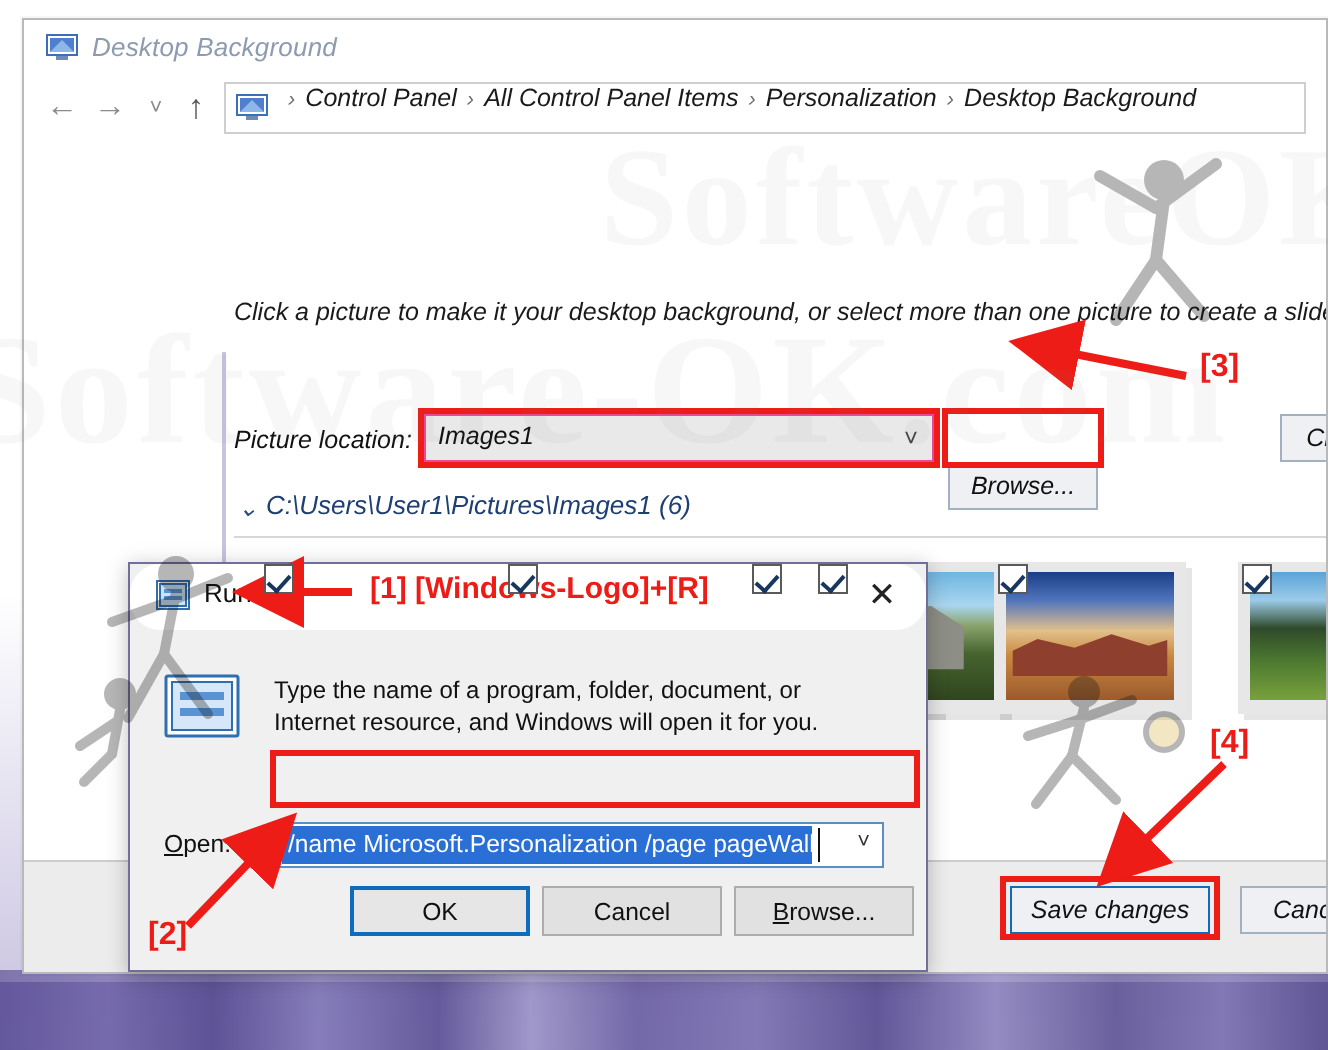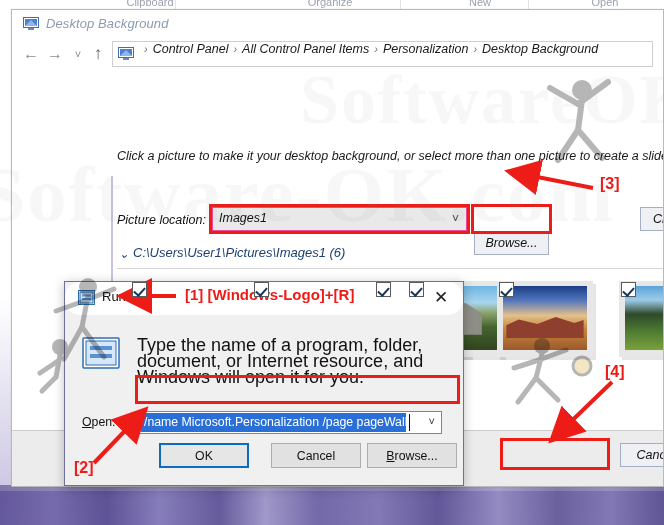--- a/index.html
+++ b/index.html
@@ -202,21 +202,21 @@
   #run-title{height:33px;position:relative;background:#ffffff;border-radius:15px;}
   #run-icon{position:absolute;left:13px;top:8px;width:17px;height:15px;}
   #run-title-text{position:absolute;left:37px;top:7px;font-size:13px;color:#111;}
   #run-close{
     position:absolute;right:0;top:0;width:44px;height:31px;
     font-size:17px;color:#222;display:flex;align-items:center;justify-content:center;
   }
   #run-body{position:relative;height:134px;background:#f0f0f0;}
   #run-bigicon{position:absolute;left:17px;top:22px;width:38px;height:32px;}
   #run-desc{
-    position:absolute;left:72px;top:22px;width:305px;font-size:18px;
+    position:absolute;left:72px;top:22px;width:305px;font-size:12px;
     color:#111;line-height:16px;
   }
   #open-label{position:absolute;left:17px;top:100px;font-size:12.3px;color:#111;}
   #open-label u{text-decoration:underline;}
   #open-combo{
     position:absolute;left:74px;top:96px;width:303px;height:23px;
     border:1px solid #5a8fc4;background:#ffffff;box-sizing:border-box;
   }
   #open-val{
     position:absolute;left:1px;top:1px;width:265px;height:19px;
@@ -224,21 +224,21 @@
     padding-left:3px;white-space:nowrap;overflow:hidden;box-sizing:border-box;
   }
   #open-caret{position:absolute;left:269px;top:2px;width:1px;height:17px;background:#111;}
   #open-chev{position:absolute;right:6px;top:3px;font-size:11px;color:#333;}
   #run-buttons{position:absolute;left:0;top:153px;width:398px;height:50px;}
   .runbtn{
     position:absolute;top:8px;width:90px;height:25px;
     border:1px solid #adadad;background:#e1e1e1;box-sizing:border-box;
     font-size:12.3px;color:#111;display:flex;align-items:center;justify-content:center;
   }
-  #run-ok{left:94px;border:2px solid #0f6cbd;background:#e6e6e6;}
+  #run-ok{left:110px;border:2px solid #0f6cbd;background:#e6e6e6;}
   #run-cancel{left:206px;}
   #run-browse{left:302px;}
   #run-browse u{text-decoration:underline;}
 
   
   .marker{
     position:absolute;color:#ee1c16;font-weight:bold;font-size:16px;
     font-family:"Liberation Sans", sans-serif;white-space:nowrap;
   }
   #note1{left:185px;top:286px;font-size:15px;}
@@ -265,29 +265,20 @@
     letter-spacing:2px;white-space:nowrap;
     font-family:"Liberation Serif", serif;
   }
   .stick{position:absolute;}
 </style>
 </head>
 <body>
 
 <div id="desktop">
 
-  <div id="ribbon-strip">
-    <div class="rgroup" style="left:90px;width:120px;">Clipboard</div>
-    <div class="rgroup" style="left:270px;width:120px;">Organize</div>
-    <div class="rgroup" style="left:435px;width:90px;">New</div>
-    <div class="rgroup" style="left:560px;width:90px;">Open</div>
-    <div class="rsep" style="left:175px;"></div>
-    <div class="rsep" style="left:400px;"></div>
-    <div class="rsep" style="left:528px;"></div>
-  </div>
 
   <div id="wall-left"></div>
   <div id="wall-bottom"></div>
 </div>
 
 <div id="cp-window">
 
   <div id="titlebar">
     <span id="title-icon">
       <svg width="16" height="14" viewBox="0 0 16 14">
@@ -382,20 +373,21 @@
       <div class="chk"></div>
     </div>
 
     <div id="lowerrule"></div>
     <div id="shuffle-row">
       <span id="shuffle-box"></span><span>Shuffle</span>
     </div>
   </div>
 
   <div id="footer">
+    <div id="btn-save">Save changes</div>
     <div id="btn-cancel-main">Cancel</div>
   </div>
 </div>
 
 <div class="redbox" style="left:500px;top:438px;width:110px;height:32px;"></div>
 
 <div id="run-dialog">
 
   <div id="run-title">
     <span id="run-icon">

